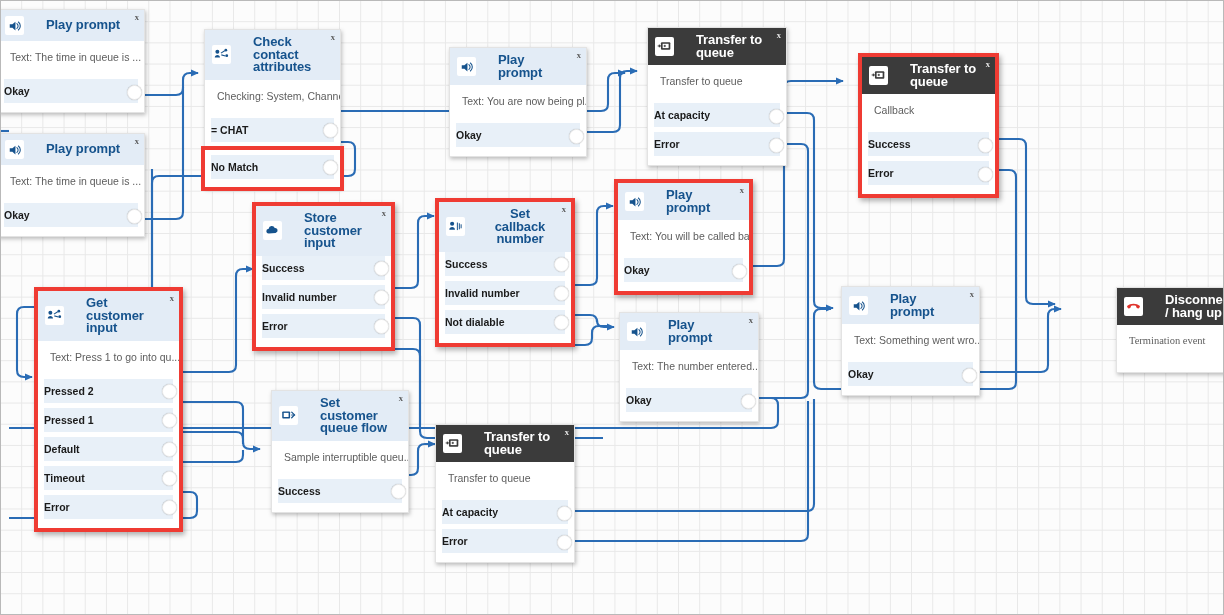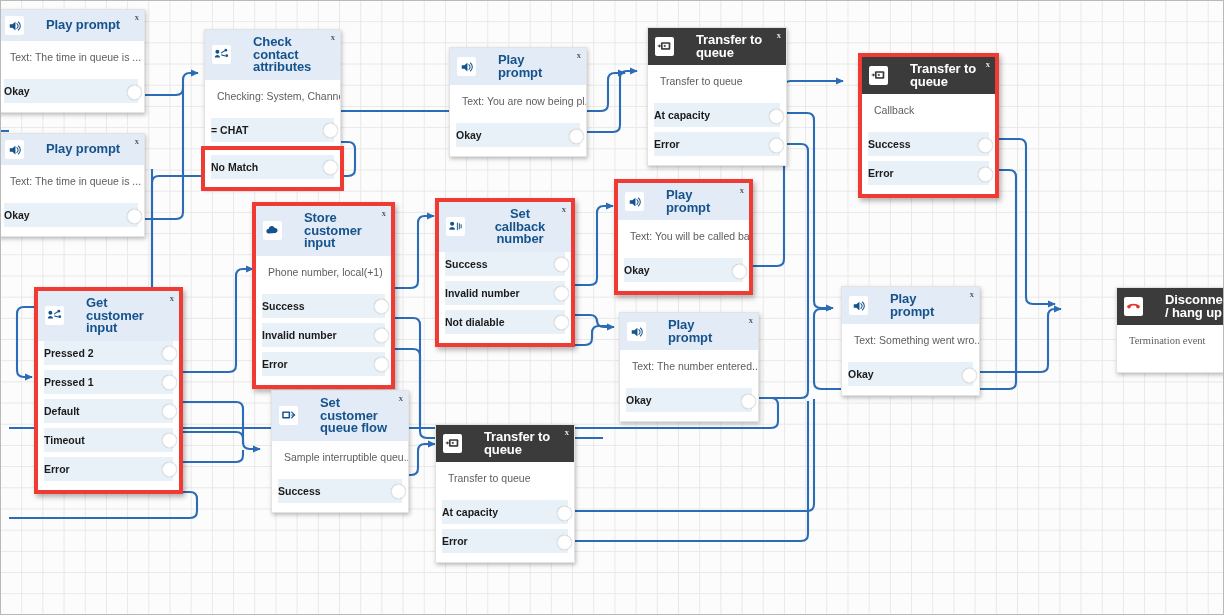--- a/index.html
+++ b/index.html
@@ -304,21 +304,20 @@
   <div class="node sel" style="left:251px;top:201px;width:143px;">
     <div class="hdr">
       <span class="ico">
         <svg width="15" height="15" viewBox="0 0 16 16">
             <path d="M4.1 11.2a2.6 2.6 0 01-.2-5.2 3.4 3.4 0 016.5-.7 2.7 2.7 0 011.3 5.2l-.5.1z" fill="#16538d"></path>
           </svg>
       </span>
       <span class="ttl">Store customer input</span>
       <span class="xbtn">x</span>
     </div>
-    <div class="subtitle">Phone number, local(+1)</div>
     <div class="ports">
       <div class="port">
         <span>Success</span>
         <span class="dot"></span>
       </div>
       <div class="port">
         <span>Invalid number</span>
         <span class="dot"></span>
       </div>
       <div class="port">
@@ -384,20 +383,21 @@
             <circle cx="3.6" cy="5" r="2.1" fill="#16538d"></circle>
             <path d="M.8 11.2c0-1.7 1.3-2.7 2.8-2.7s2.8 1 2.8 2.7z" fill="#16538d"></path>
             <circle cx="12.6" cy="3.4" r="1.5" fill="#16538d"></circle>
             <circle cx="13.6" cy="9.2" r="1.5" fill="#16538d"></circle>
             <path d="M7.4 6.6L11.4 4M7.8 8.4l4.4 1.1" stroke="#16538d" stroke-width="1.1" fill="none"></path>
           </svg>
       </span>
       <span class="ttl">Get customer input</span>
       <span class="xbtn">x</span>
     </div>
+    <div class="subtitle">Text: Press 1 to go into qu...</div>
     <div class="ports">
       <div class="port">
         <span>Pressed 2</span>
         <span class="dot"></span>
       </div>
       <div class="port">
         <span>Pressed 1</span>
         <span class="dot"></span>
       </div>
       <div class="port">

